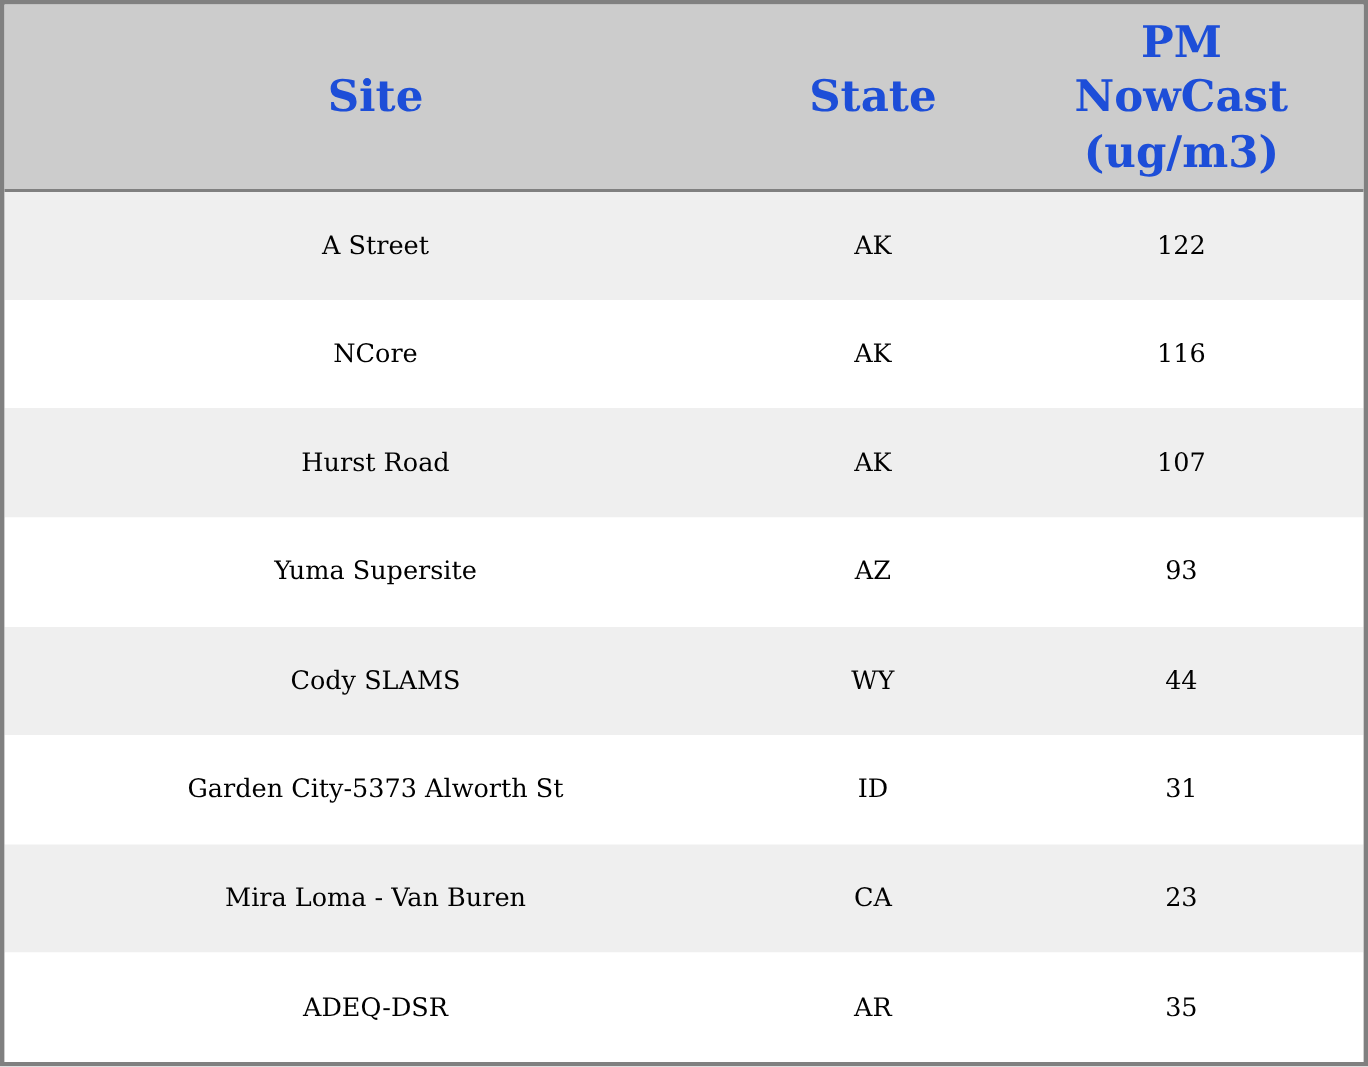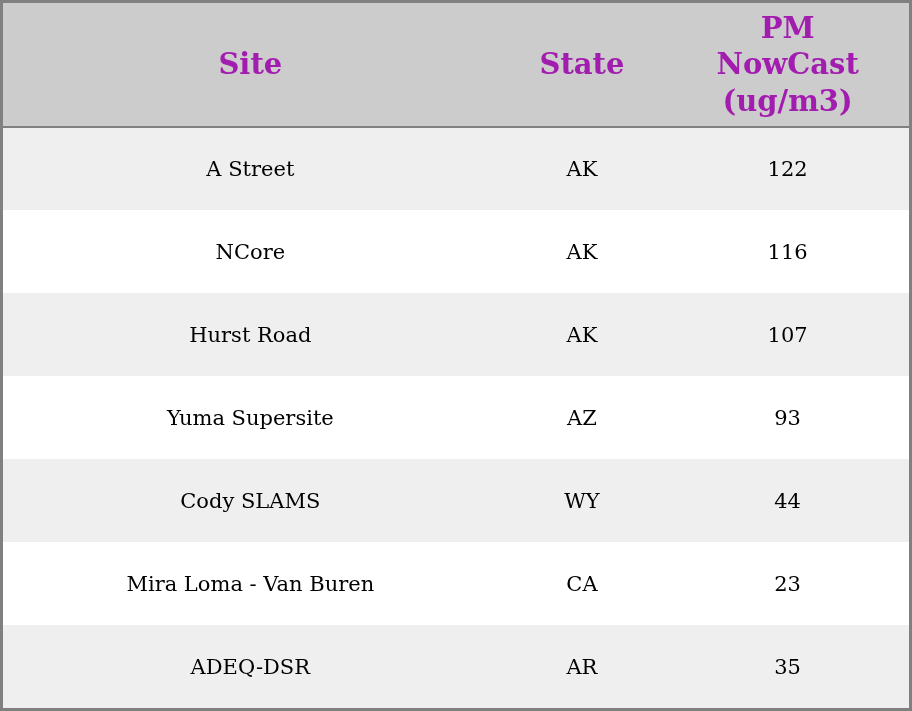--- a/index.html
+++ b/index.html
@@ -26,41 +26,41 @@
   col.col-value { width: 26.8%; }
 
   thead tr {
     height: 124px;
   }
   thead th {
     background: #cccccc;
     border-bottom: 2px solid #808080;
     font-weight: bold;
     font-size: 29px;
-    color: #a21caf;
+    color: #1d4ed8;
     text-align: center;
     vertical-align: middle;
     line-height: 1.25;
     padding: 0;
   }
   thead th .wrap-narrow {
     display: inline-block;
     max-width: 150px; 
   }
   tbody tr {
     height: 58px;
   }
   tbody tr:nth-child(odd) td {
     background: #efefef;
   }
   tbody tr:nth-child(even) td {
     background: #ffffff;
   }
   tbody td {
-    font-size: 21px;
+    font-size: 17px;
     color: #000000;
     text-align: center;
     vertical-align: middle;
     padding: 16px;
     white-space: nowrap;
   }
 </style>
 </head>
 <body>
 
@@ -100,20 +100,25 @@
         <td>Yuma Supersite</td>
         <td>AZ</td>
         <td>93</td>
       </tr>
       <tr>
         <td>Cody SLAMS</td>
         <td>WY</td>
         <td>44</td>
       </tr>
       <tr>
+        <td>Garden City-5373 Alworth St</td>
+        <td>ID</td>
+        <td>31</td>
+      </tr>
+      <tr>
         <td>Mira Loma - Van Buren</td>
         <td>CA</td>
         <td>23</td>
       </tr>
       <tr>
         <td>ADEQ-DSR</td>
         <td>AR</td>
         <td>35</td>
       </tr>
     </tbody>

